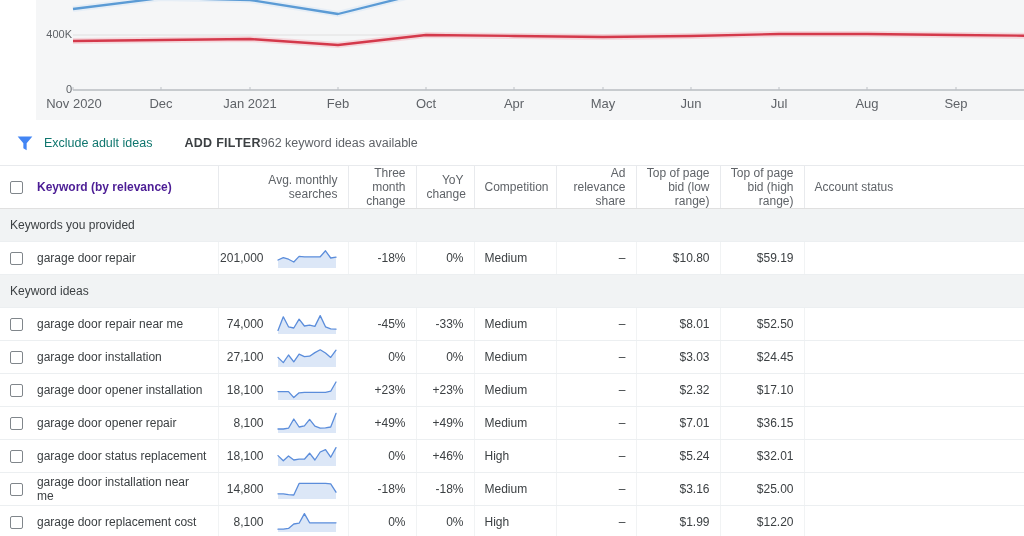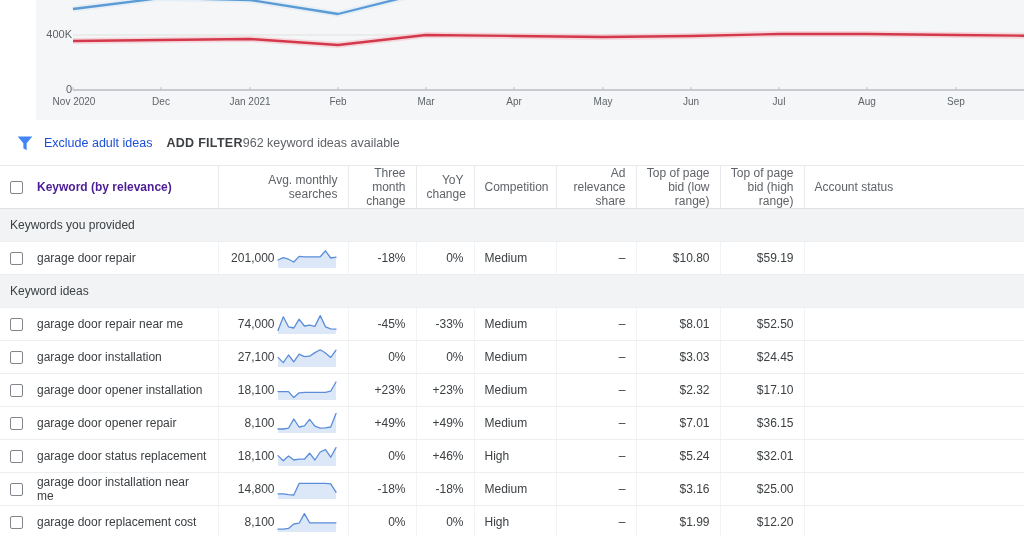--- a/index.html
+++ b/index.html
@@ -26,38 +26,38 @@
     text-align: right; width: 34px;
   }
   .y-label.k400 { left: 2px; top: 28px; }
   .y-label.zero { left: 2px; top: 83px; }
   .x-axis {
     position: absolute; left: 0; top: 96px;
     width: 1024px; height: 22px;
   }
   .x-tick {
     position: absolute; top: 0;
-    font-size: 10px; color: #5f6368;
+    font-size: 13px; color: #5f6368;
     transform: translateX(-50%);
     white-space: nowrap;
   }
 
   
   .filter-bar {
     position: relative;
     display: flex; align-items: center;
     height: 46px; width: 1024px;
     background: #fff;
     border-bottom: 1px solid #e8eaed;
     padding: 0 14px;
   }
   .funnel { width: 22px; height: 22px; flex: none; margin-right: 8px; }
   .chip-text {
-    font-size: 12.5px; color: #1d4ed8;
-    margin-right: 14px; cursor: pointer;
+    font-size: 12.5px; color: #0f766e;
+    margin-right: 32px; cursor: pointer;
   }
   .add-filter {
     font-size: 12.5px; font-weight: bold; color: #3c4043;
     letter-spacing: .3px; cursor: pointer; 
   }
   .ideas-count { font-size: 12.5px; color: #5f6368; }
   .filter-right {
     margin-left: auto; display: flex; align-items: center; height: 100%;
   }
   .columns-btn {
@@ -113,21 +113,21 @@
   }
 
   .cb {
     width: 13px; height: 13px;
     border: 1.5px solid #80868b; border-radius: 2px;
     background: #fff; display: inline-block; cursor: pointer;
   }
   .cell-kw { display: flex; align-items: center; gap: 14px; }
   .kw-text { color: #3c4043; }
 
-  .searches-cell { display: flex; align-items: center; justify-content: flex-end; gap: 1px; }
+  .searches-cell { display: flex; align-items: center; justify-content: flex-end; gap: 12px; }
   .spark { width: 62px; height: 24px; flex: none; }
 
   
   col.w-kw    { width: 218px; }
   col.w-avg   { width: 130px; }
   col.w-3mo   { width: 68px; }
   col.w-yoy   { width: 58px; }
   col.w-comp  { width: 82px; }
   col.w-ais   { width: 80px; }
   col.w-low   { width: 84px; }
@@ -162,21 +162,21 @@
   </svg>
 
   <div class="y-label k400">400K</div>
   <div class="y-label zero">0</div>
 
   <div class="x-axis">
     <span class="x-tick" style="left:38px">Nov 2020</span>
     <span class="x-tick" style="left:125px">Dec</span>
     <span class="x-tick" style="left:214px">Jan 2021</span>
     <span class="x-tick" style="left:302px">Feb</span>
-    <span class="x-tick" style="left:390px">Mar</span>
+    <span class="x-tick" style="left:390px">Oct</span>
     <span class="x-tick" style="left:478px">Apr</span>
     <span class="x-tick" style="left:567px">May</span>
     <span class="x-tick" style="left:655px">Jun</span>
     <span class="x-tick" style="left:743px">Jul</span>
     <span class="x-tick" style="left:831px">Aug</span>
     <span class="x-tick" style="left:920px">Sep</span>
     <span class="x-tick" style="left:1005px">Oct</span>
   </div>
 </div>
 

